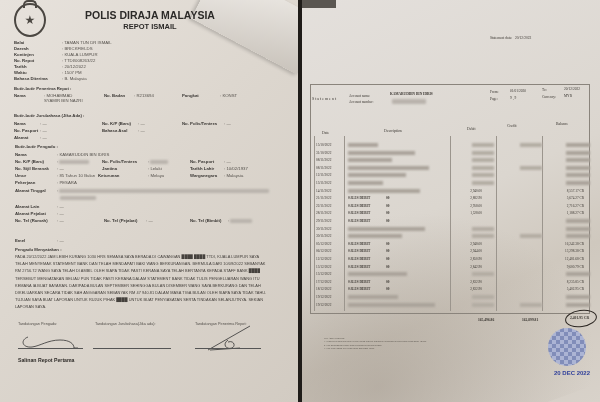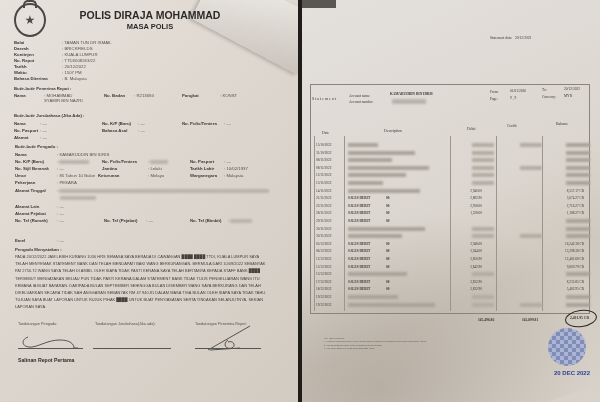--- a/index.html
+++ b/index.html
@@ -76,22 +76,22 @@
   .stamp { position: absolute; left: 246px; top: 328px; width: 38px; height: 38px; border-radius: 50%;
            background: repeating-conic-gradient(#7483b8 0 25%, #a6b1d8 0 50%) 0 0/8px 8px; opacity: 0.85; filter: blur(0.5px); }
   .stamp-date { position: absolute; left: 252px; top: 370px; font-size: 6px; font-weight: bold; color: #2f3f9a; font-family: "Liberation Sans", sans-serif; }
 </style>
 </head>
 <body>
 
 <div class="report">
   <div class="fold"></div>
   <div class="crest">★</div>
-  <div class="r-title t1">POLIS DIRAJA MOHAMMAD</div>
-  <div class="r-title t2">MASA POLIS</div>
+  <div class="r-title t1">POLIS DIRAJA MALAYSIA</div>
+  <div class="r-title t2">REPOT ISMAIL</div>
 
   <div class="kv" style="left:14px;top:40px"><span class="k" style="width:48px">Balai</span><span class="v">: TAMAN TUN DR ISMAIL</span></div>
   <div class="kv" style="left:14px;top:46px"><span class="k" style="width:48px">Daerah</span><span class="v">: BRICKFIELDS</span></div>
   <div class="kv" style="left:14px;top:52px"><span class="k" style="width:48px">Kontinjen</span><span class="v">: KUALA LUMPUR</span></div>
   <div class="kv" style="left:14px;top:58px"><span class="k" style="width:48px">No. Repot</span><span class="v">: TTDI/008263/22</span></div>
   <div class="kv" style="left:14px;top:64px"><span class="k" style="width:48px">Tarikh</span><span class="v">: 20/12/2022</span></div>
   <div class="kv" style="left:14px;top:70px"><span class="k" style="width:48px">Waktu</span><span class="v">: 1507 PM</span></div>
   <div class="kv" style="left:14px;top:76px"><span class="k" style="width:48px">Bahasa Diterima</span><span class="v">: B. Malaysia</span></div>
 
   <div class="kv" style="left:14px;top:86px"><span class="k">Butir-butir Penerima Repot :</span></div>

